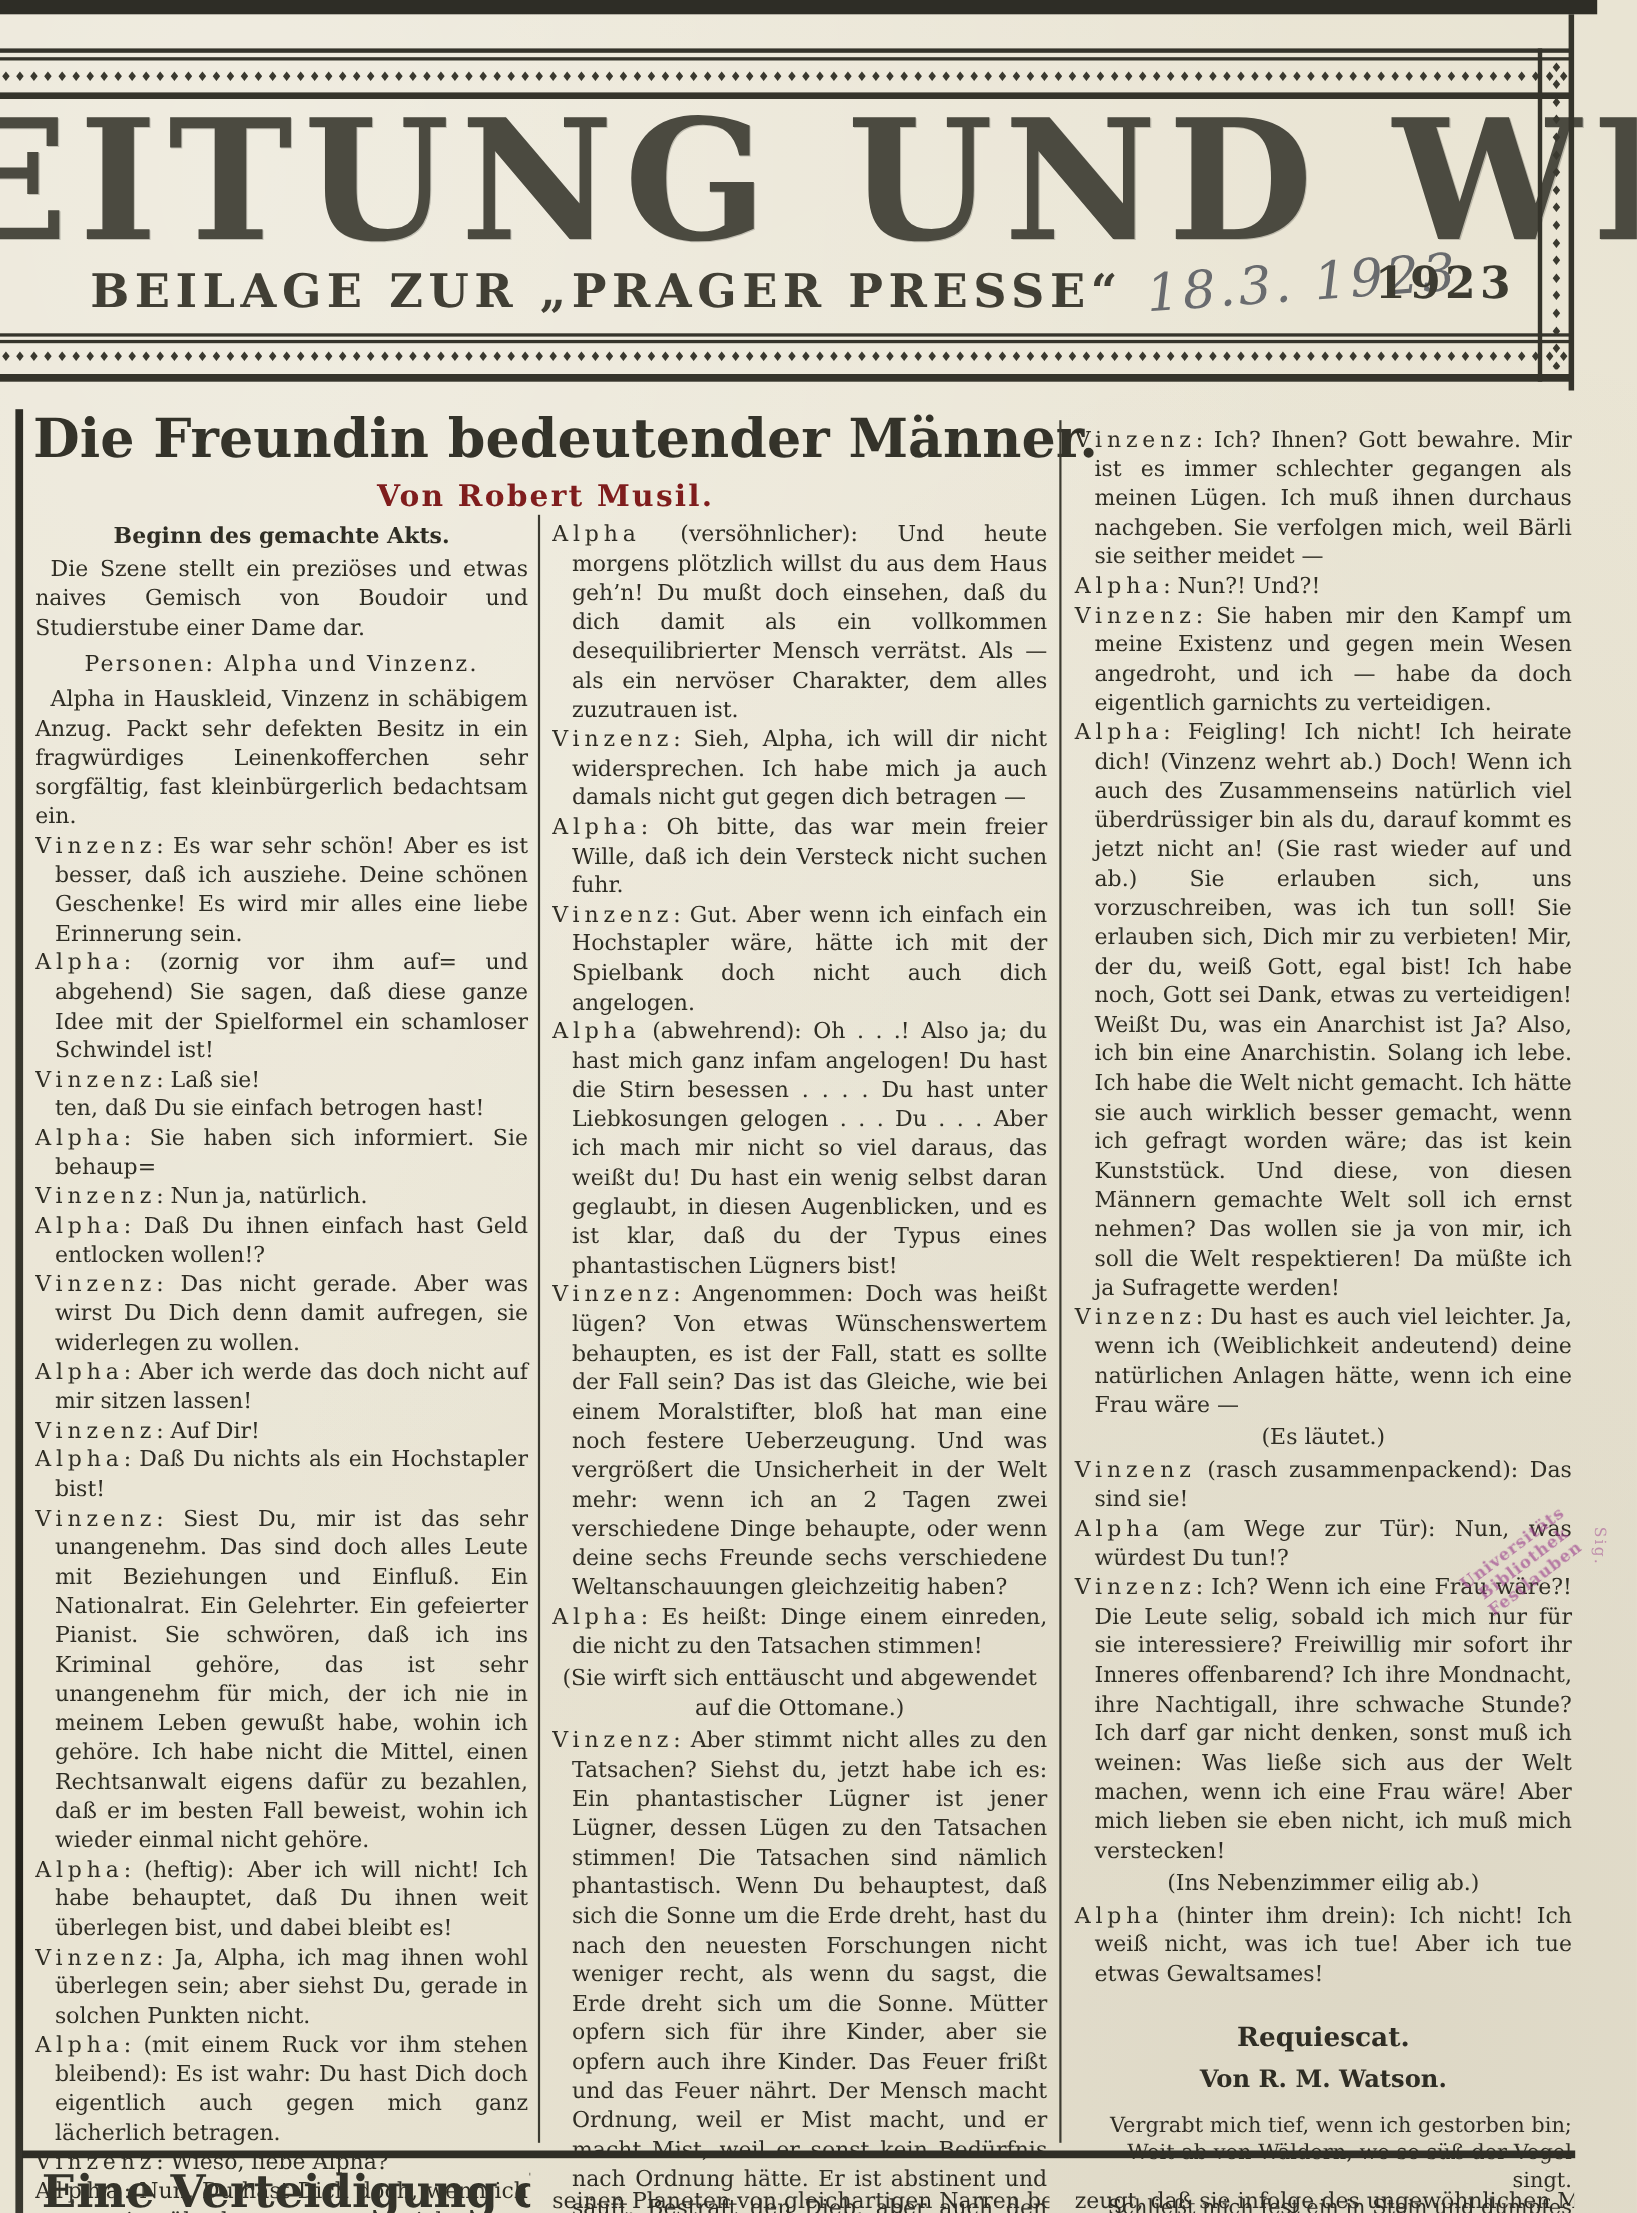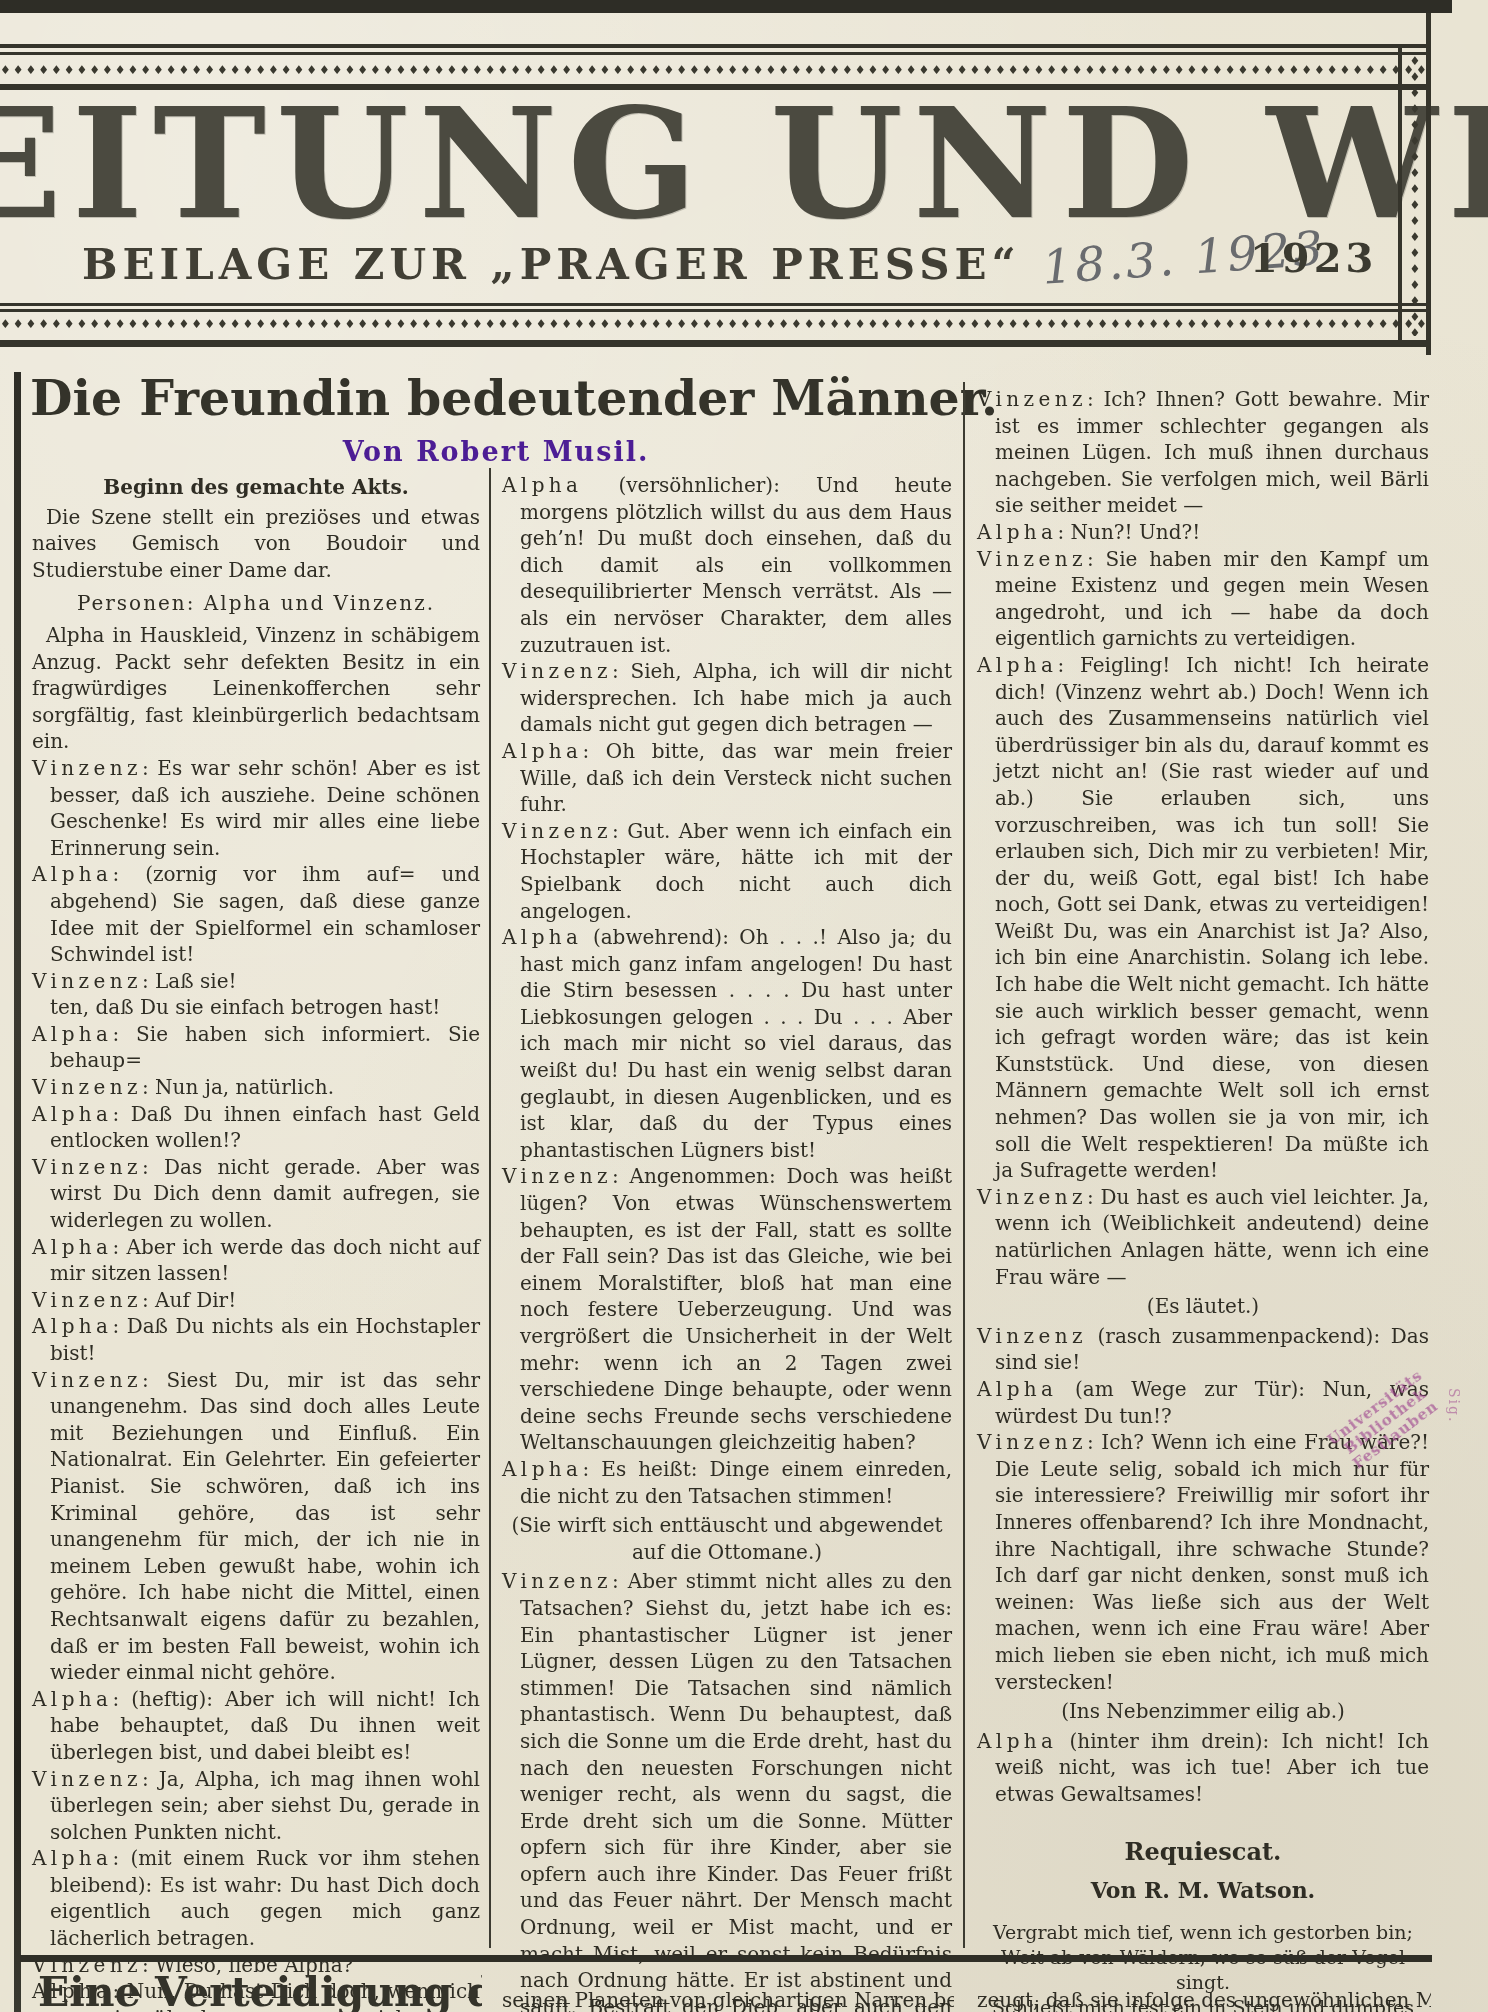--- a/index.html
+++ b/index.html
@@ -31,40 +31,40 @@
   }
   #hand-date{
     left:1042px;top:230px;font-size:47px;font-style:italic;letter-spacing:3px;
     color:#53565d;transform:rotate(-4deg);white-space:nowrap;opacity:.85;
   }
   #print-year{left:1250px;top:234px;font-size:40px;font-weight:bold;color:#3c3b31;letter-spacing:4px;}
 
   
   #art-title{left:30px;top:370px;width:932px;text-align:center;font-size:49px;line-height:56px;
     font-weight:bold;color:#34332a;white-space:nowrap;}
-  #art-byline{left:30px;top:436px;width:932px;text-align:center;font-size:27px;font-weight:bold;color:#4c1d95;letter-spacing:2px;}
+  #art-byline{left:30px;top:436px;width:932px;text-align:center;font-size:27px;font-weight:bold;color:#7f1d1d;letter-spacing:2px;}
 
   
   .col{font-size:20px;line-height:26.6px;text-align:justify;}
   #col1{left:32px;top:472px;width:448px;}
   #col2{left:502px;top:472px;width:450px;}
   #col3{left:977px;top:386px;width:452px;}
   .col p{margin:0;}
   .line{padding-left:18px;text-indent:-18px;}
   .cont{padding-left:18px;}
   .desc{text-indent:14px;}
   .chead{text-align:center;font-weight:bold;margin:2px 0 3px !important;}
   .cpers{text-align:center;letter-spacing:2px;margin:7px 0 5px !important;}
   .stage{text-align:center;margin:3px 0 !important;}
   .spk{letter-spacing:.22em;}
 
   
   .ptitle{text-align:center;font-weight:bold;font-size:24px;line-height:34px;margin:28px 0 8px !important;}
   .pby{text-align:center;font-weight:bold;font-size:22px;margin:0 0 16px !important;}
-  .pline{font-size:19px;line-height:25px;text-align:center;}
+  .pline{font-size:19px;line-height:25px;text-align:right;}
   .stanza{margin:0 0 12px 0;}
 
   
   #edgebar{left:14px;top:372px;width:7px;height:1640px;
     background:linear-gradient(#2e2d26,#3a3930 40%,#23221c 85%,#3a3930);}
   .vdiv{width:2px;background:#3c3b31;}
 
   #stamp{left:1298px;top:1396px;width:175px;transform:rotate(-37deg);
     color:rgba(155,62,140,.62);font-size:15px;line-height:17px;text-align:center;
     filter:blur(.6px);font-weight:bold;letter-spacing:1px;}

